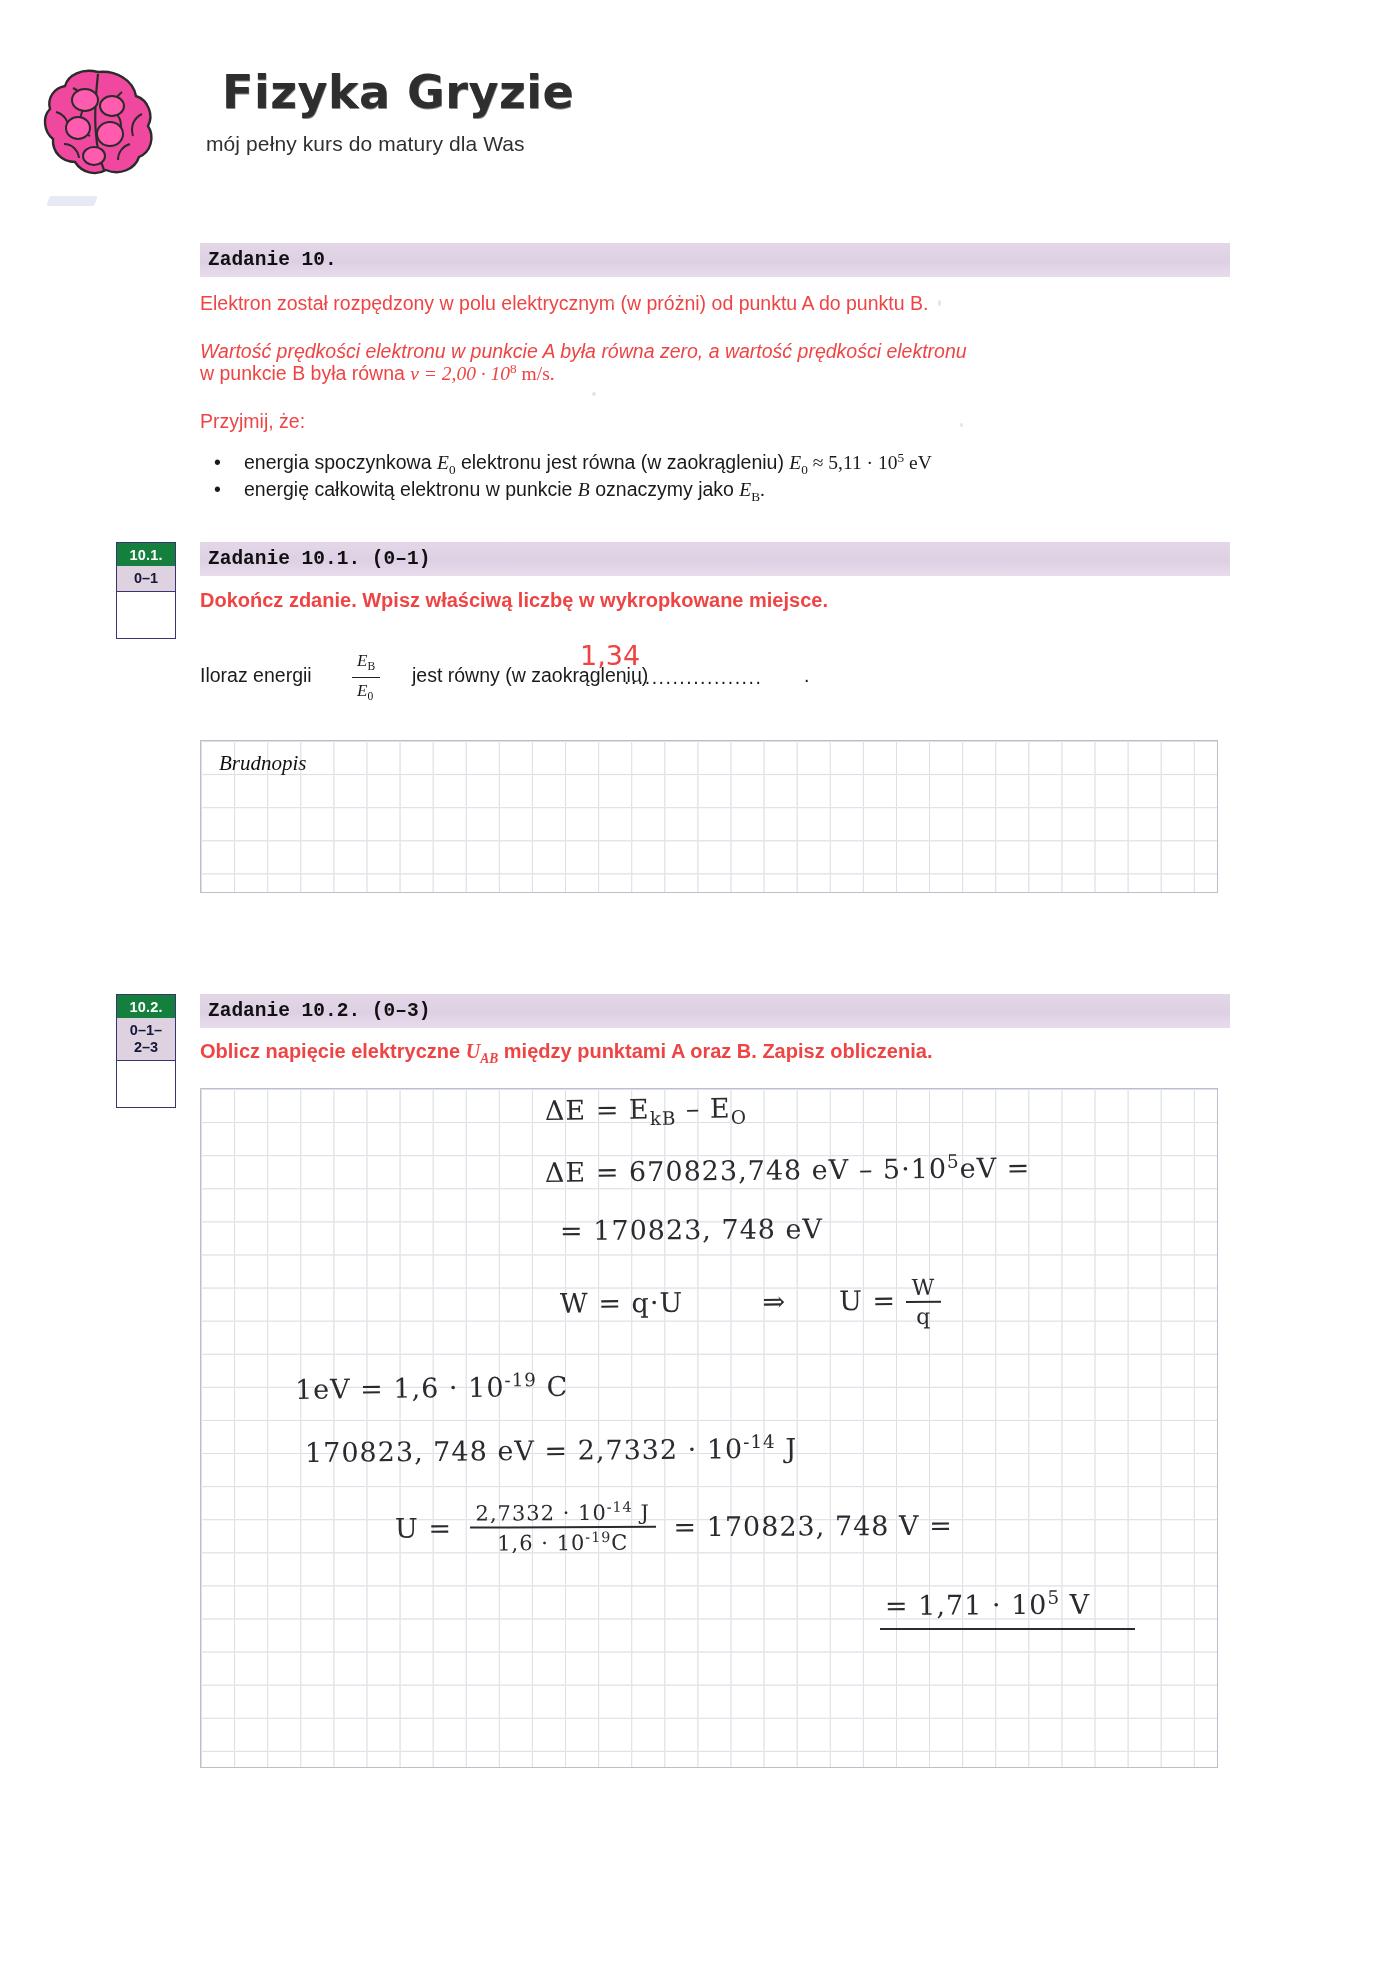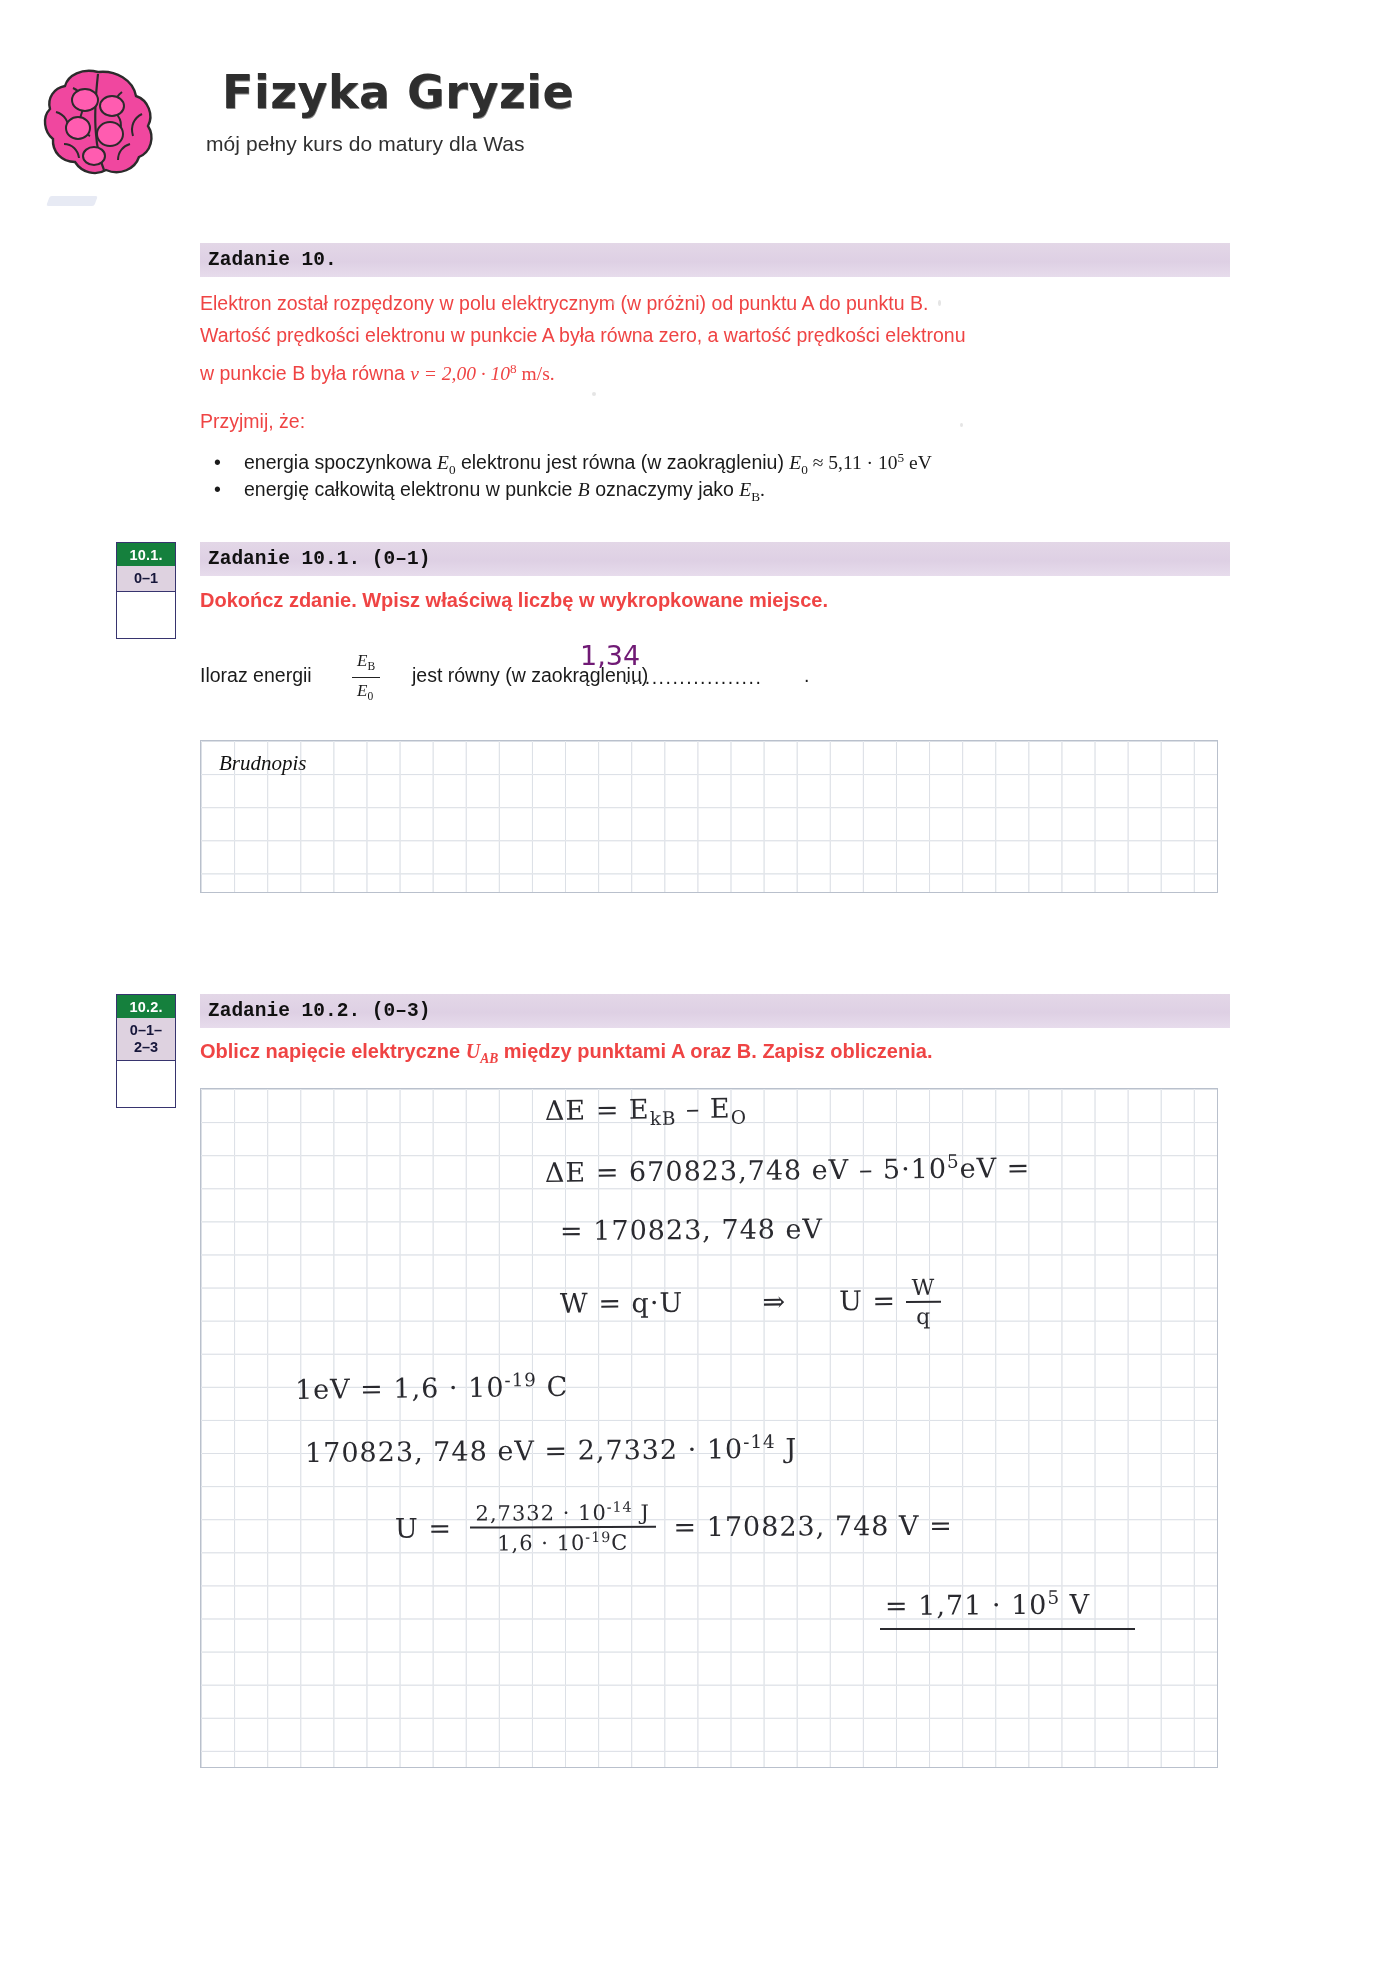--- a/index.html
+++ b/index.html
@@ -165,21 +165,21 @@
     z-index: 3;
   }
 
   
   .dotline {
     letter-spacing: 1.5px;
   }
   .hw {
     position: absolute;
     font-family: "DejaVu Sans", sans-serif;
-    color: #701a75;
+    color: #ef4444;
     white-space: nowrap;
     z-index: 5;
   }
   
   .hand {
     position: absolute;
     font-family: "DejaVu Serif", serif;
     color: #2a2a2f;
     white-space: nowrap;
     z-index: 6;
@@ -248,21 +248,21 @@
 </div>
 <div class="paper-nub"></div>
 
 <div class="band" style="top:243px;">
   <span class="band-label">Zadanie 10.</span>
 </div>
 
 <div class="ptext" style="left:200px; top:288px;">
   <span>Elektron został rozpędzony w polu elektrycznym (w próżni) od punktu A do punktu B.</span>
 </div>
-<div class="ptext" style="left:200px; top:320px;">
+<div class="ptext" style="left:200px; top:336px;font-style:italic;">
   <span>Wartość prędkości elektronu w punkcie A była równa zero, a wartość prędkości elektronu</span>
 </div>
 <div class="ptext" style="left:200px; top:352px;">
   <span>w punkcie B była równa </span><span class="ser"><span class="it">v = 2,00 · 10</span><sup>8</sup><span> m/s.</span></span>
 </div>
 
 <div class="ptext" style="left:200px; top:406px;">Przyjmij, że:</div>
 
 <div class="bullet-row" style="left:200px; top:442px;">
   <span class="bullet-dot">•</span><span>energia spoczynkowa </span><span class="ser it">E</span><span class="ser"><sub>0</sub></span><span> elektronu jest równa (w zaokrągleniu) </span><span class="ser it">E</span><span class="ser"><sub>0</sub></span><span class="ser"> ≈ 5,11 · 10</span><span class="ser"><sup>5</sup></span><span class="ser"> eV</span>

